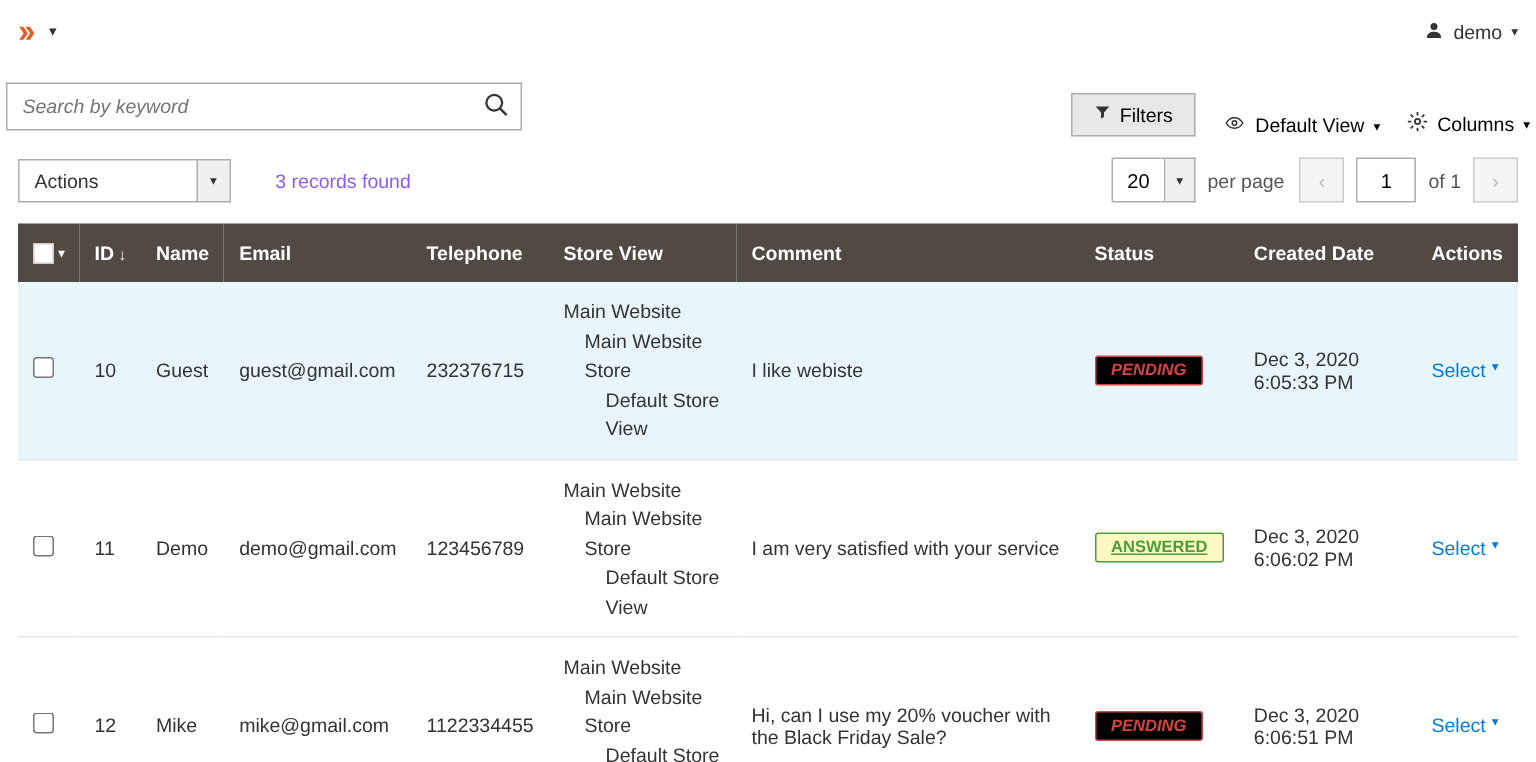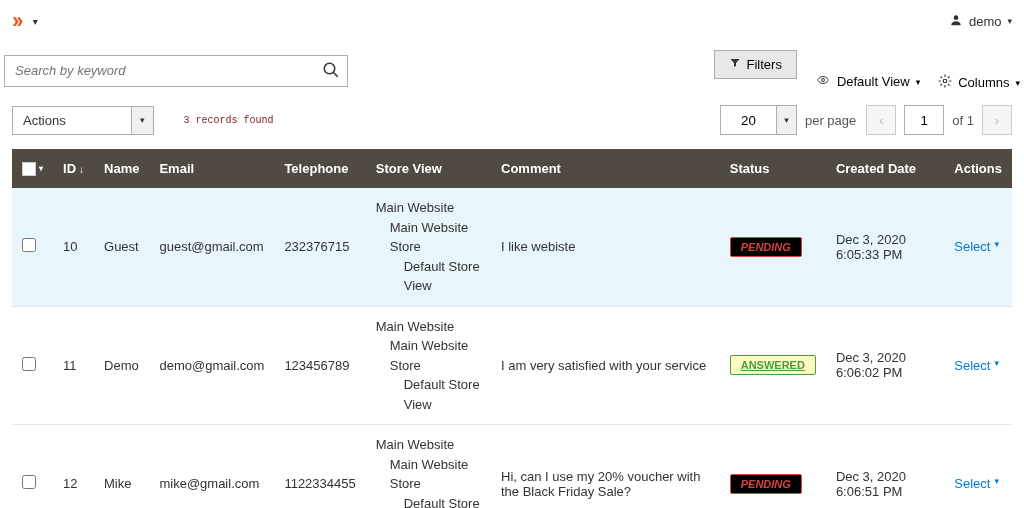--- a/index.html
+++ b/index.html
@@ -13,35 +13,35 @@
 .page-title { font-size: 24px; font-weight: 400; color: #303030; }
 .title-caret { font-size: 10px; color: #333; margin-left: 4px; }
 .user-menu { display: flex; align-items: center; gap: 6px; font-size: 13px; color: #333; cursor: pointer; }
 .user-caret { font-size: 9px; }
 
 
 .toolbar1 { display: flex; justify-content: space-between; align-items: center; padding: 0 4px; margin-bottom: 14px; }
 .search-box { position: relative; width: 344px; }
 .search-input { width: 100%; height: 32px; border: 1px solid #adadad; padding: 0 36px 0 10px; font-size: 13px; font-style: italic; color: #888; }
 .search-icon { position: absolute; right: 8px; top: 6px; font-size: 18px; color: #333; }
-.toolbar1-right { display: flex; gap: 18px; align-items: flex-start; }
+.toolbar1-right { display: flex; gap: 18px; align-items: flex-end; }
 .btn-filters { background: #e8e8e8; border: 1px solid #adadad; padding: 6px 14px; font-size: 13px; cursor: pointer; display:flex; align-items:center; gap:6px; }
 .btn-view, .btn-cols { background: none; border: none; font-size: 13px; cursor: pointer; display:flex; align-items:center; gap:6px;margin-top:24px; }
 .mini-caret { font-size: 9px; }
 
 
 .toolbar2 { display: flex; justify-content: space-between; align-items: center; padding: 0 12px 14px; }
 .toolbar2-left { display: flex; align-items: center; gap: 30px; }
 .actions-select { display:flex; }
 .actions-main { border:1px solid #adadad; padding: 6px 10px; width:120px; background:#fff; }
 .actions-drop { border:1px solid #adadad; border-left:none; padding:6px 8px; background:#f0f0f0; cursor:pointer; font-size:9px; display:flex; align-items:center; }
-.records-found { color:#7f1d1d; font-size:10px;font-family:Liberation Mono, monospace; }
+.records-found { color:#8b5cf6; font-size:13px; }
 .toolbar2-right { display:flex; align-items:center; gap:10px; }
 .perpage-wrap { display:flex; align-items:center; gap:8px; }
-.perpage-input { width:57px; height:30px; border:1px solid #adadad; text-align:center; }
+.perpage-input { width:36px; height:30px; border:1px solid #adadad; text-align:center; }
 .perpage-drop { border:1px solid #adadad; border-left:none; height:30px; width:20px; background:#f0f0f0; display:flex; align-items:center; justify-content:center; font-size:9px; cursor:pointer; }
 .perpage-box { display:flex; }
 .perpage-label { font-size:13px; color:#555; }
 .pager { display:flex; align-items:center; gap:8px; }
 .pager-btn { width:30px; height:30px; border:1px solid #ccc; background:#f5f5f5; color:#bbb; display:flex; align-items:center; justify-content:center; cursor:pointer; }
 .pager-input { width:40px; height:30px; border:1px solid #adadad; text-align:center; }
 .pager-of { font-size:13px; color:#555; }
 
 
 .grid { width: calc(100% - 24px); margin: 0 12px; border-collapse: collapse; }

